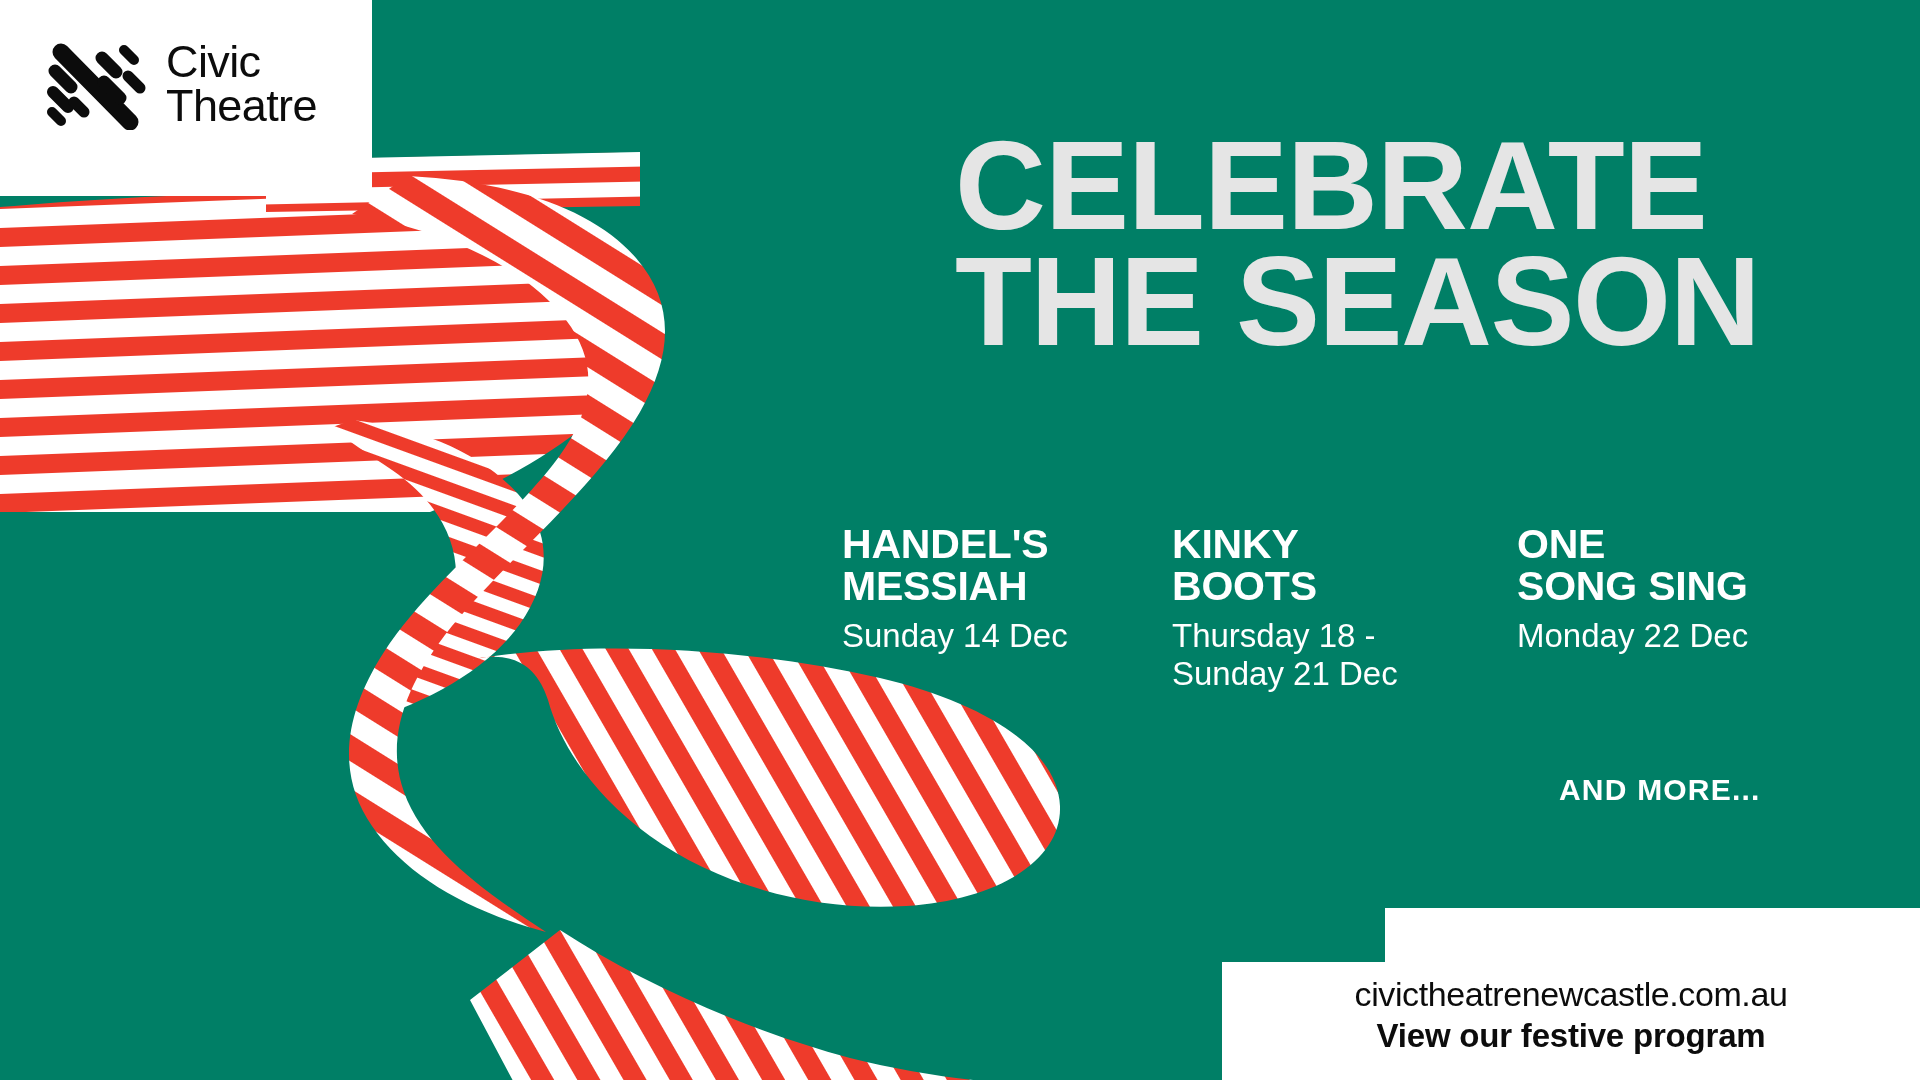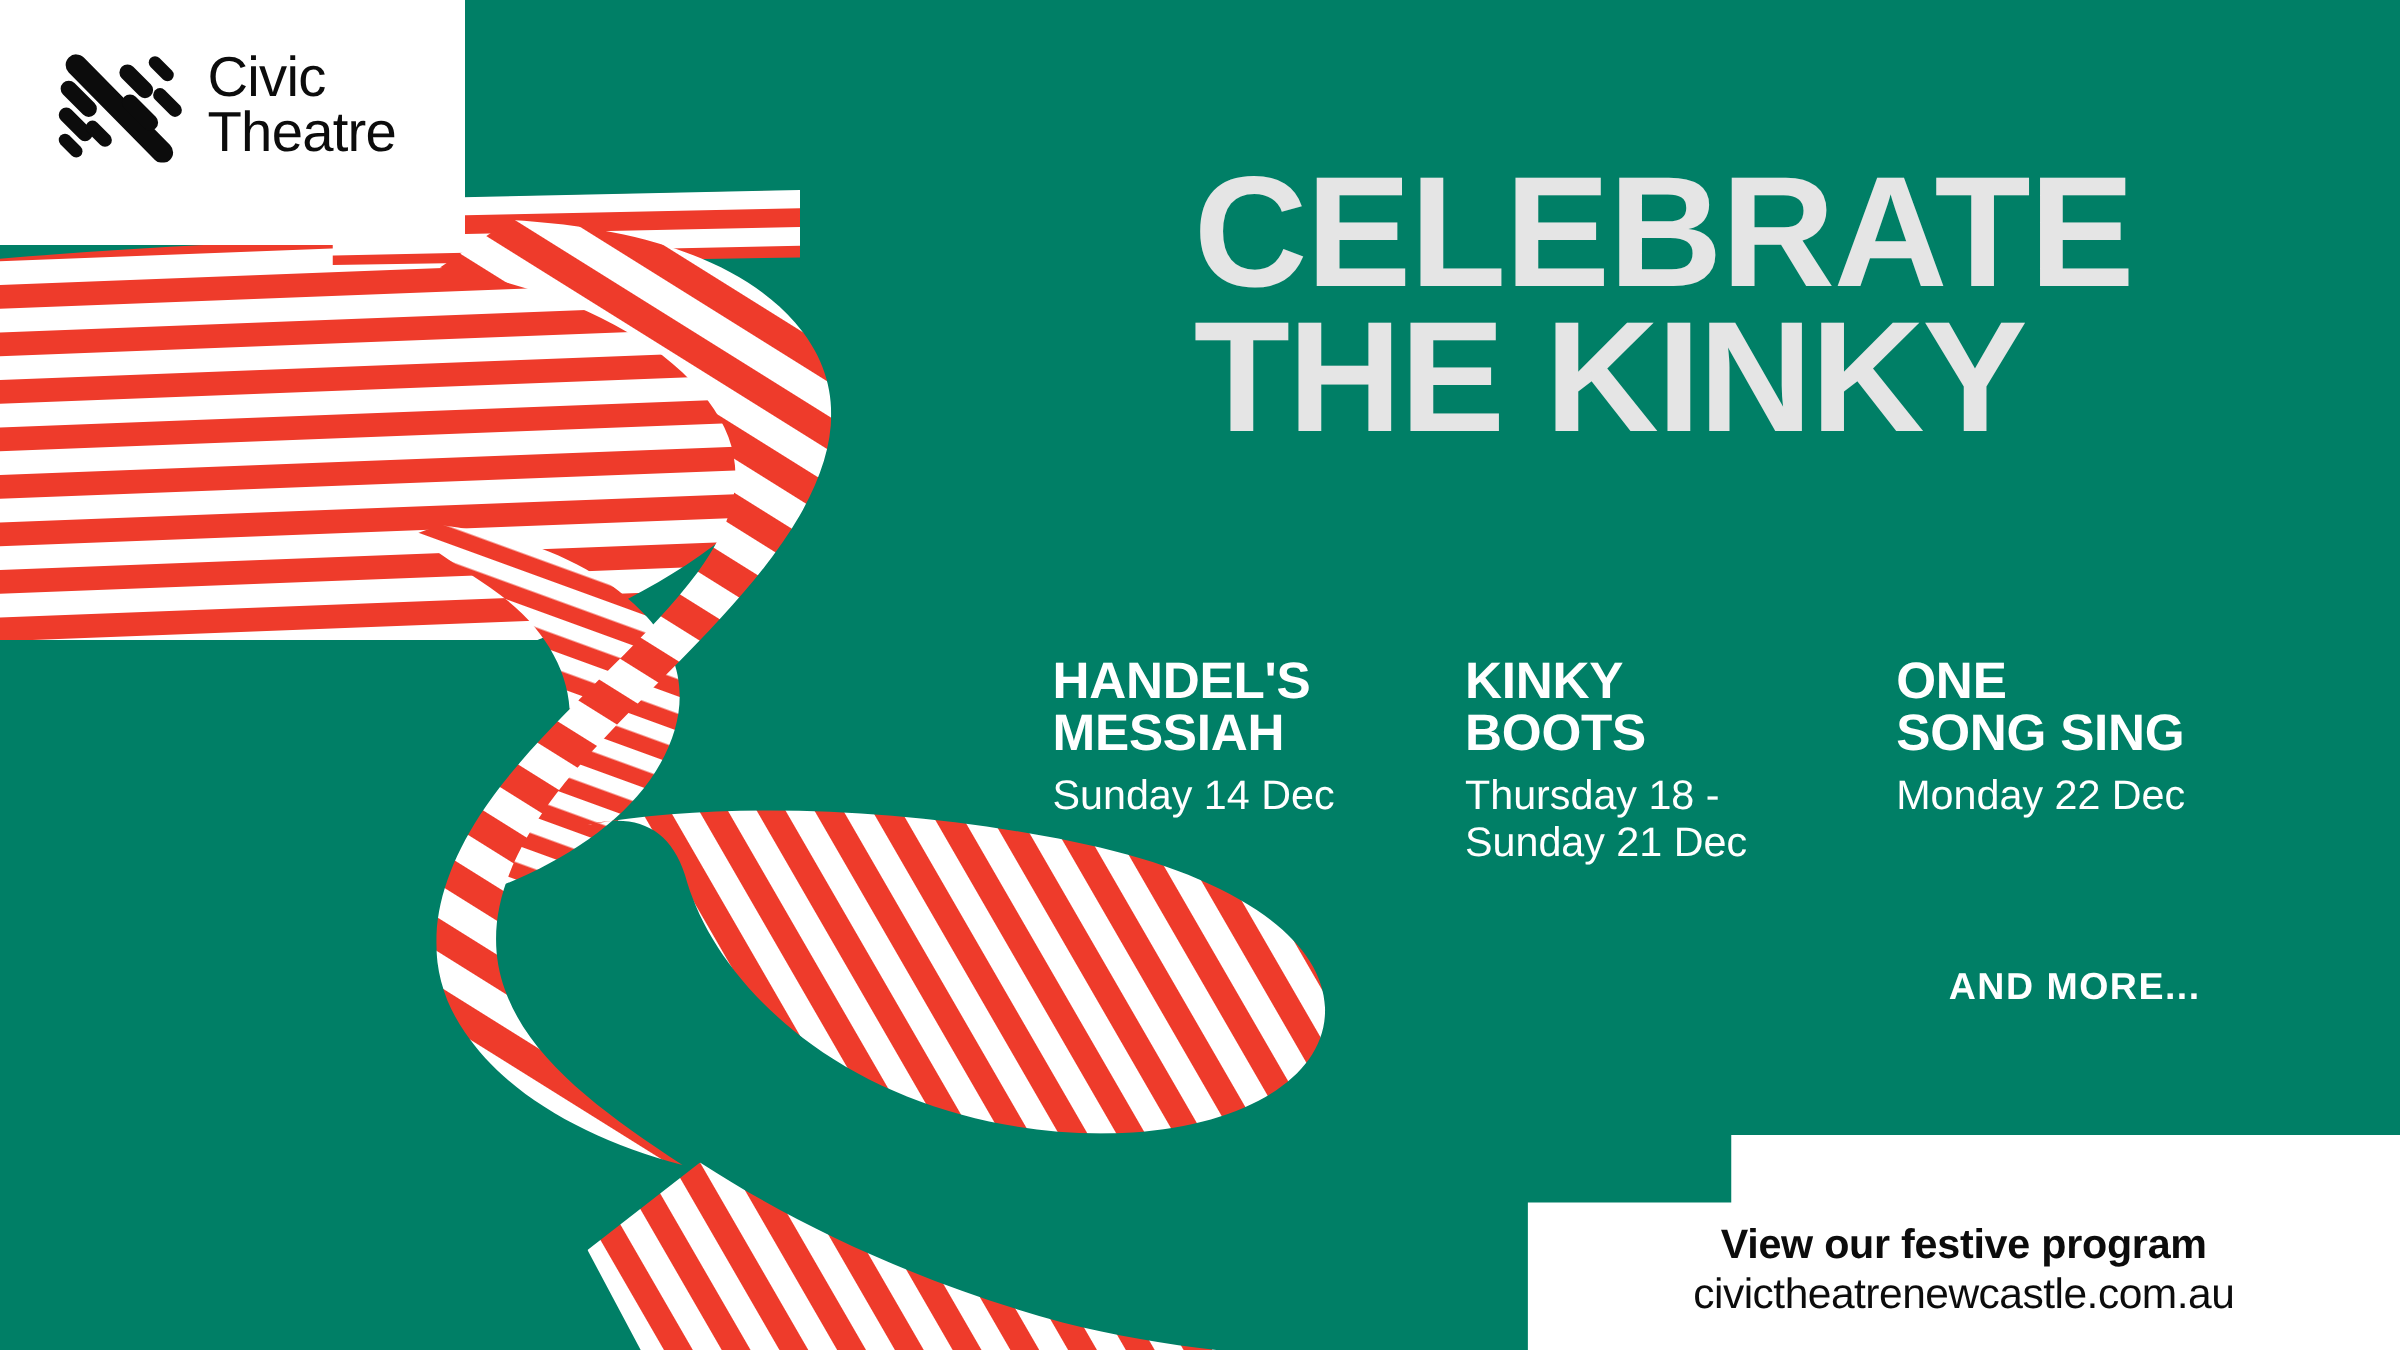--- a/index.html
+++ b/index.html
@@ -250,21 +250,21 @@
       </svg>
       <div id="logo-words">
         <span>Civic</span>
         <span>Theatre</span>
       </div>
     </div>
   </div>
 
   <div id="headline">
     <span class="hl-line" id="hl-1">CELEBRATE</span>
-    <span class="hl-line" id="hl-2">THE KINKY</span>
+    <span class="hl-line" id="hl-2">THE SEASON</span>
   </div>
 
   <div id="shows">
     <div class="show-col c1">
       <div class="show-title">HANDEL'S
 MESSIAH</div>
       <div class="show-date">Sunday 14 Dec</div>
     </div>
     <div class="show-col c2">
       <div class="show-title">KINKY
@@ -277,18 +277,18 @@
 SONG SING</div>
       <div class="show-date">Monday 22 Dec</div>
     </div>
   </div>
 
   <div id="and-more">AND MORE...</div>
 
   <div id="callout">
     <div id="callout-shape"></div>
     <div id="callout-text">
+      <div id="callout-line2">civictheatrenewcastle.com.au</div>
       <div id="callout-line1">View our festive program</div>
-      <div id="callout-line2">civictheatrenewcastle.com.au</div>
     </div>
   </div>
 
 </div>
 
 </body></html>

